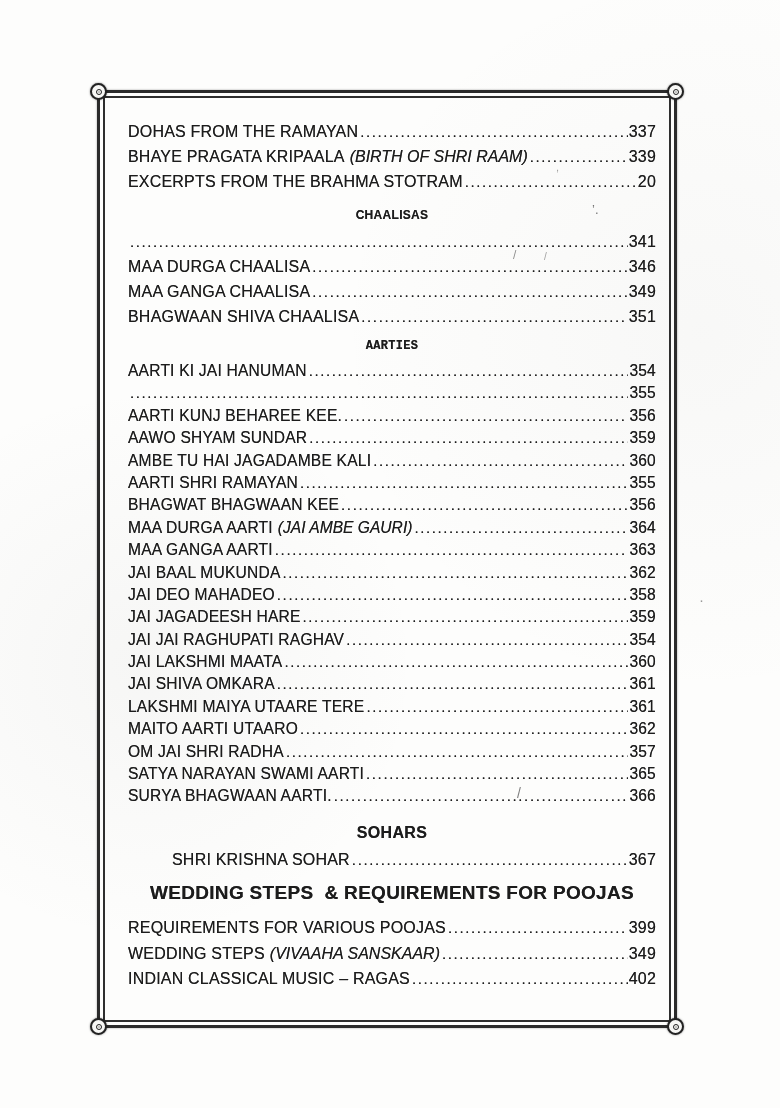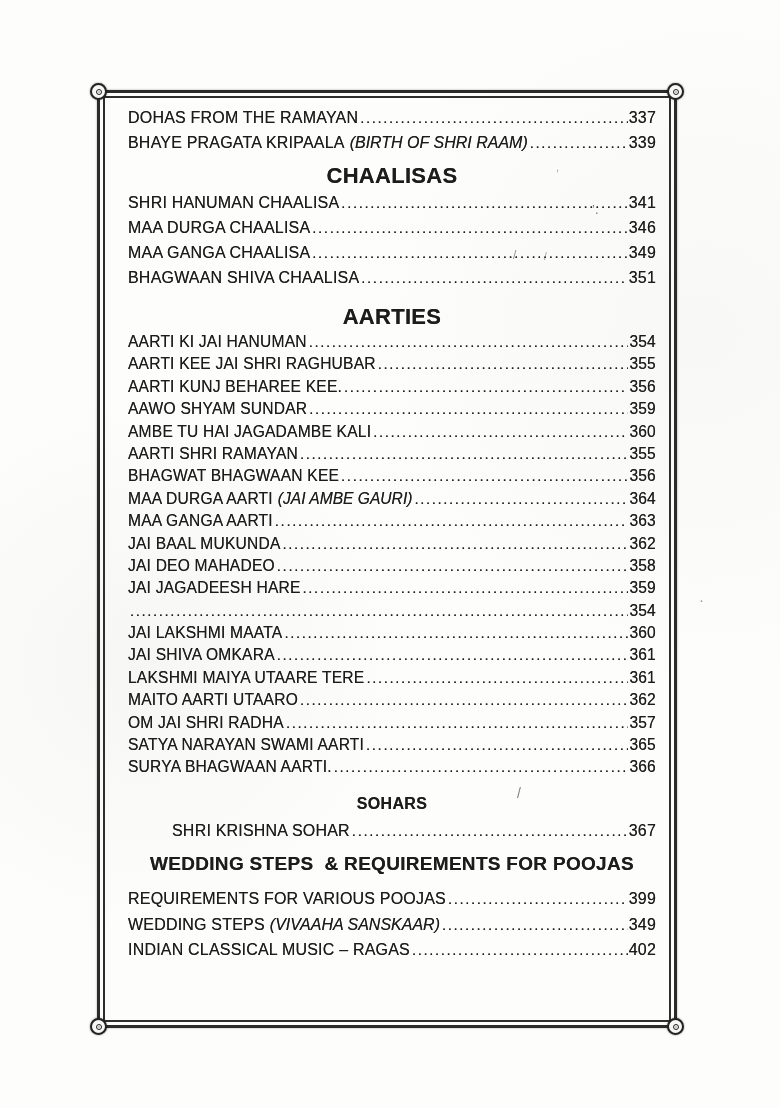--- a/index.html
+++ b/index.html
@@ -68,29 +68,29 @@
   }
   .corner.tl { left: -10px; top: -10px; }
   .corner.tr { right: -10px; top: -10px; }
   .corner.bl { left: -10px; bottom: -10px; }
   .corner.br { right: -10px; bottom: -10px; }
 
   
   .toc {
     position: absolute;
     inset: 5px;
-    padding: 7px 13px 0 23px;
+    padding: 21px 13px 0 23px;
     box-sizing: border-box;
     text-shadow: 0 0 0.5px rgba(25,25,25,0.75);
     overflow: hidden;
   }
   .toc-heading {
     text-align: center;
     font-weight: 700;
-    font-size: 22px;
+    font-size: 12px;
     line-height: 24px;
     letter-spacing: 0.3px;
     margin: 7px 0 2px;
     white-space: pre;
   }
   .toc-row {
     display: flex;
     align-items: baseline;
     height: 25px;
     line-height: 25px;
@@ -109,21 +109,21 @@
     font-size: 15px;
   }
   .leader::after {
     content: "......................................................................................................................................";
   }
   .pg { flex: 0 0 auto; }
 
   
   .sec-0 .toc-row { height: 25px; }
   .sec-1 .toc-heading { margin-top: 9px; }
-  .sec-2 .toc-heading { margin-top: 15px; }
+  .sec-2 .toc-heading { margin-top: 5px; font-family: Liberation Mono, monospace; }
   .sec-2 .toc-row { height: 22.4px; line-height: 22.4px; font-size: 15.6px; }
   .sec-3 .toc-heading { margin-top: 13px; font-size: 16px; margin-bottom: 3px; }
   .sec-3 .toc-row { height: 23.5px; line-height: 23.5px; margin-left: 44px; }
   .sec-4 .toc-heading { margin: 10px 0 10px; font-size: 19px; }
   .sec-4 .toc-row { height: 25.5px; line-height: 25.5px; }
 
   
   .artifact {
     position: absolute;
     color: #4a4a4a;
@@ -147,25 +147,29 @@
             <span class="lbl">DOHAS FROM THE RAMAYAN</span>
             <span class="leader"></span>
             <span class="pg">337</span>
           </div>
           <div class="toc-row">
             <span class="lbl">BHAYE PRAGATA KRIPAALA</span>
             <span class="it">(BIRTH OF SHRI RAAM)</span>
             <span class="leader"></span>
             <span class="pg">339</span>
           </div>
+          <div class="toc-row">
+            <span class="lbl">EXCERPTS FROM THE BRAHMA STOTRAM</span>
+            <span class="leader"></span>
+            <span class="pg">20</span>
+          </div>
         </section>
         <section class="toc-section sec-1">
           <div class="toc-heading">CHAALISAS</div>
           <div class="toc-row">
-            <span class="lbl">SHRI HANUMAN CHAALISA</span>
             <span class="leader"></span>
             <span class="pg">341</span>
           </div>
           <div class="toc-row">
             <span class="lbl">MAA DURGA CHAALISA</span>
             <span class="leader"></span>
             <span class="pg">346</span>
           </div>
           <div class="toc-row">
             <span class="lbl">MAA GANGA CHAALISA</span>
@@ -179,21 +183,20 @@
           </div>
         </section>
         <section class="toc-section sec-2">
           <div class="toc-heading">AARTIES</div>
           <div class="toc-row">
             <span class="lbl">AARTI KI JAI HANUMAN</span>
             <span class="leader"></span>
             <span class="pg">354</span>
           </div>
           <div class="toc-row">
-            <span class="lbl">AARTI KEE JAI SHRI RAGHUBAR</span>
             <span class="leader"></span>
             <span class="pg">355</span>
           </div>
           <div class="toc-row">
             <span class="lbl">AARTI KUNJ BEHAREE KEE.</span>
             <span class="leader"></span>
             <span class="pg">356</span>
           </div>
           <div class="toc-row">
             <span class="lbl">AAWO SHYAM SUNDAR</span>
@@ -235,20 +238,21 @@
             <span class="lbl">JAI DEO MAHADEO</span>
             <span class="leader"></span>
             <span class="pg">358</span>
           </div>
           <div class="toc-row">
             <span class="lbl">JAI JAGADEESH HARE</span>
             <span class="leader"></span>
             <span class="pg">359</span>
           </div>
           <div class="toc-row">
+            <span class="lbl">JAI JAI RAGHUPATI RAGHAV</span>
             <span class="leader"></span>
             <span class="pg">354</span>
           </div>
           <div class="toc-row">
             <span class="lbl">JAI LAKSHMI MAATA</span>
             <span class="leader"></span>
             <span class="pg">360</span>
           </div>
           <div class="toc-row">
             <span class="lbl">JAI SHIVA OMKARA</span>

